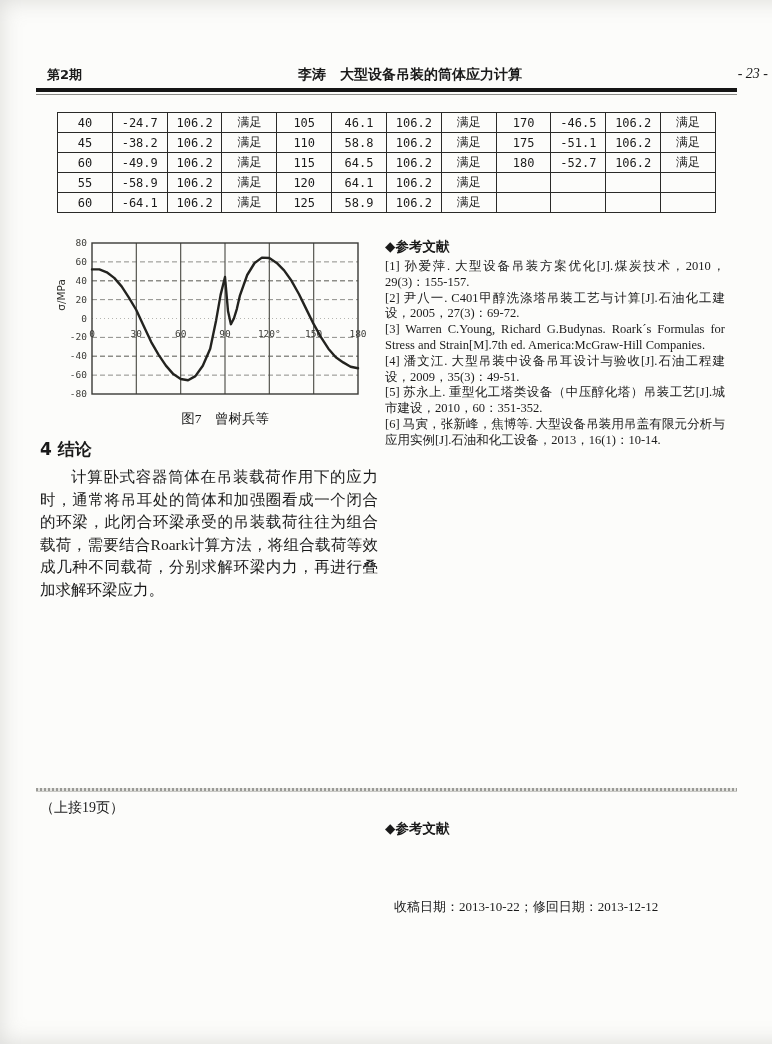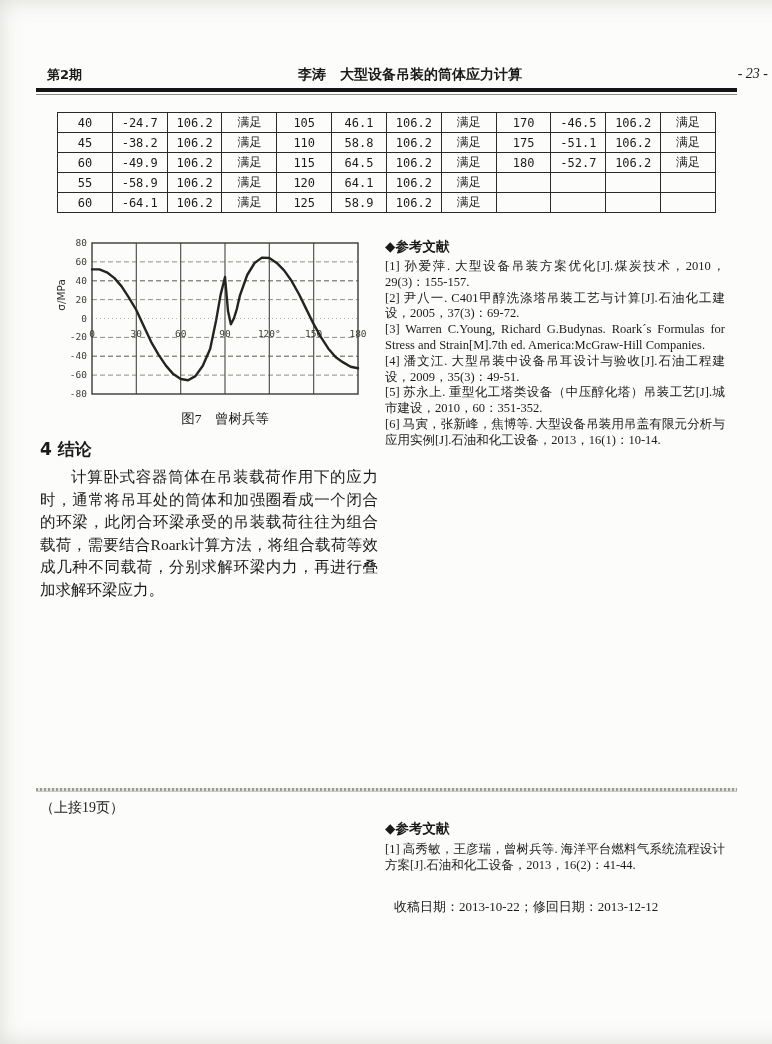--- a/index.html
+++ b/index.html
@@ -167,28 +167,25 @@
       </svg>
     </div>
   <div class="fig-caption">图7　曾树兵等</div>
 
   <div class="concl-h">4 结论</div>
   <div class="concl-body">计算卧式容器筒体在吊装载荷作用下的应力时，通常将吊耳处的筒体和加强圈看成一个闭合的环梁，此闭合环梁承受的吊装载荷往往为组合载荷，需要结合Roark计算方法，将组合载荷等效成几种不同载荷，分别求解环梁内力，再进行叠加求解环梁应力。</div>
 
   <div class="refs-h">◆参考文献</div>
   <div class="refs-list">
       <div>[1] 孙爱萍. 大型设备吊装方案优化[J].煤炭技术，2010，29(3)：155-157.</div>
-      <div>[2] 尹八一. C401甲醇洗涤塔吊装工艺与计算[J].石油化工建设，2005，37(3)：69-72.</div>
+      <div>[2] 尹八一. C401甲醇洗涤塔吊装工艺与计算[J].石油化工建设，2005，27(3)：69-72.</div>
       <div>[3] Warren C.Young, Richard G.Budynas. Roark´s Formulas for Stress and Strain[M].7th ed. America:McGraw-Hill Companies.</div>
       <div>[4] 潘文江. 大型吊装中设备吊耳设计与验收[J].石油工程建设，2009，35(3)：49-51.</div>
       <div>[5] 苏永上. 重型化工塔类设备（中压醇化塔）吊装工艺[J].城市建设，2010，60：351-352.</div>
       <div>[6] 马寅，张新峰，焦博等. 大型设备吊装用吊盖有限元分析与应用实例[J].石油和化工设备，2013，16(1)：10-14.</div>
     </div>
 
   <div class="sep-band"></div>
   <div class="cont-note">（上接19页）</div>
   <div class="cont-refs-h">◆参考文献</div>
-  <div class="cont-refs">
-      <div>[1] 高秀敏，王彦瑞，曾树兵等. 海洋平台燃料气系统流程设计方案[J].石油和化工设备，2013，16(2)：41-44.</div>
-    </div>
   <div class="dates-2">收稿日期：2013-10-22；修回日期：2013-12-12</div>
 
 </div>
 
 </body></html>

